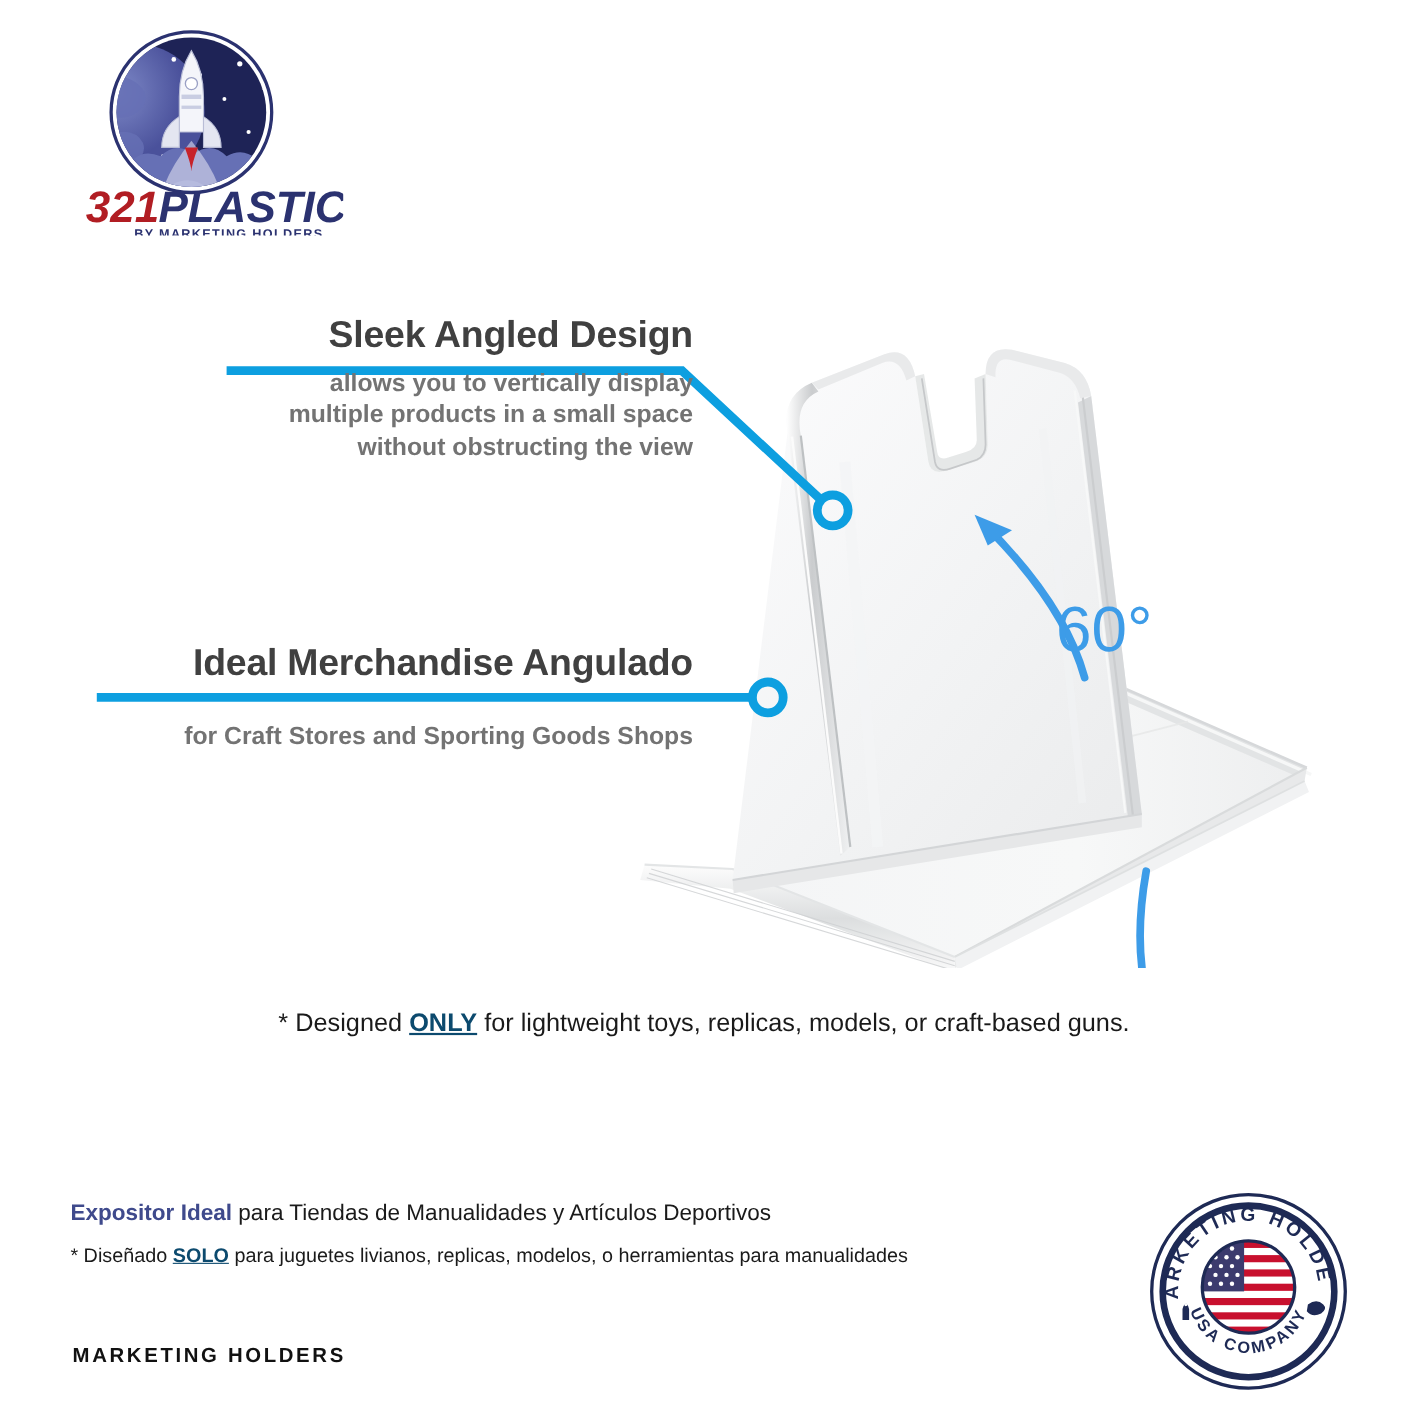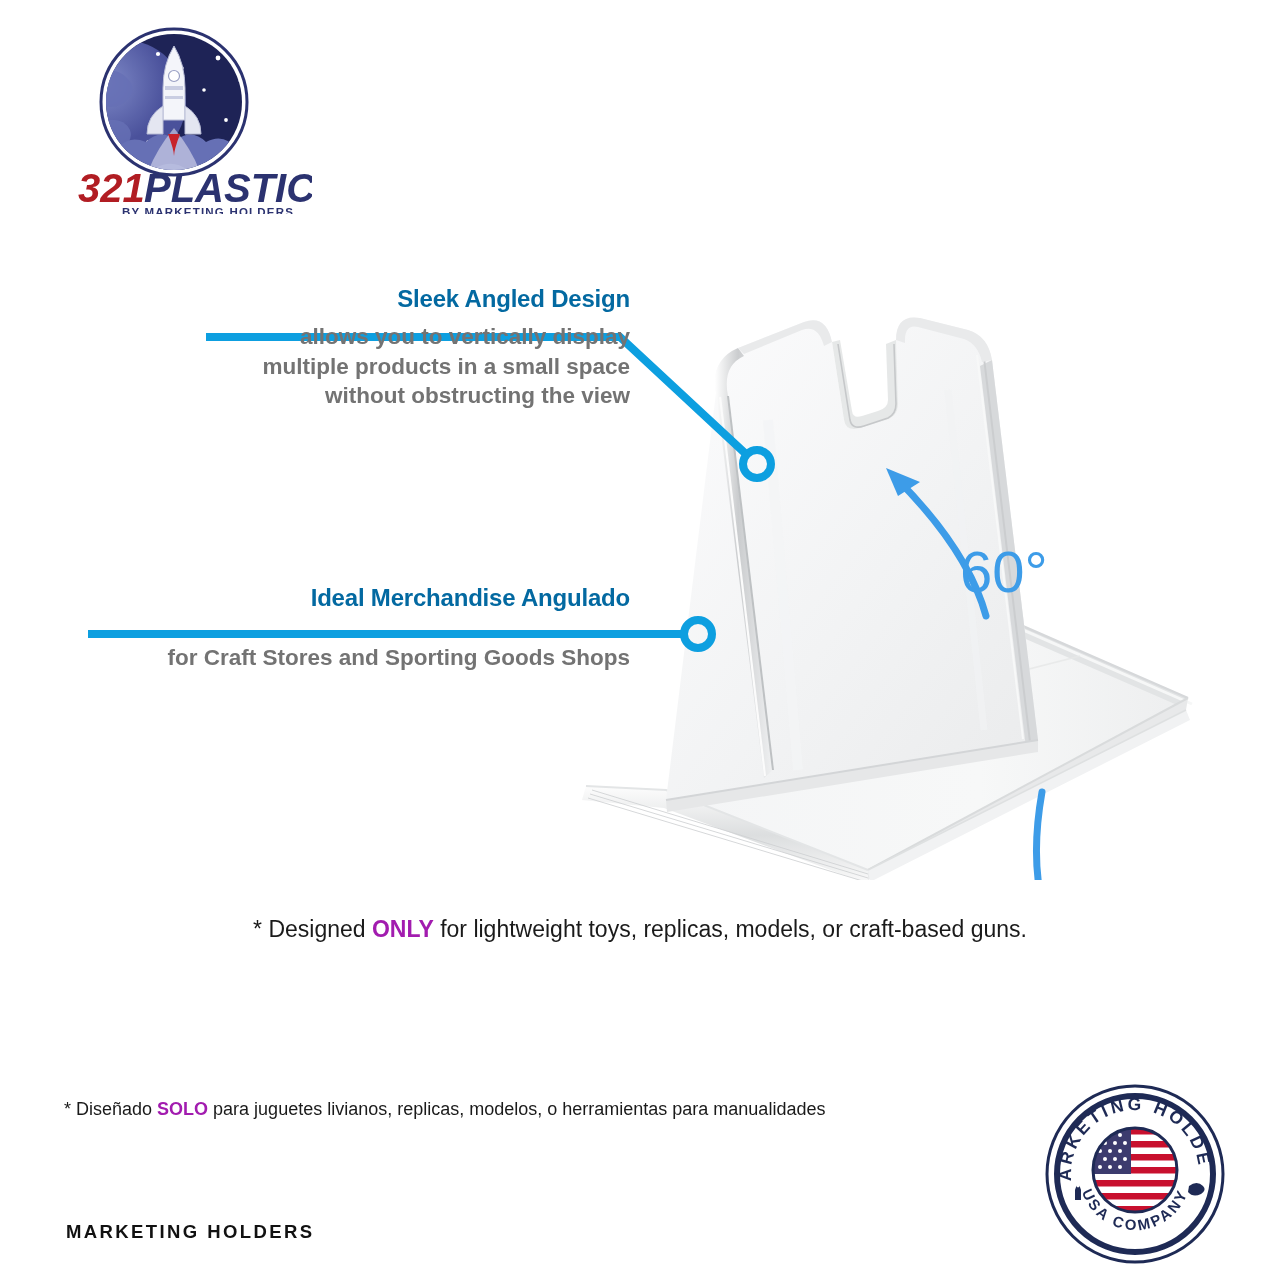--- a/index.html
+++ b/index.html
@@ -22,22 +22,22 @@
   }
   #brand-logo .logo-svg { display: block; }
 
   
   #callout-sleek {
     position: absolute; left: 150px; top: 286px;
     width: 480px;
     text-align: right;
   }
   .callout-title {
-    color: #0369a1;
-    font-size: 24px;
+    color: #404040;
+    font-size: 34px;
     font-weight: bold;
     letter-spacing: -0.2px;
     line-height: 1.06;
     white-space: nowrap;
   }
   .callout-body {
     color: #737373;
     font-size: 22.5px;
     line-height: 1.30;
     margin-top: 11px;
@@ -70,22 +70,23 @@
 
   
   #disclaimer-en {
     position: absolute; left: 0; top: 916px;
     width: 1280px;
     text-align: center;
     font-size: 23px;
     color: #1a1a1a;
   }
   .only-em {
-    color: #a21caf;
+    color: #0c4a6e;
     font-weight: bold;
+    text-decoration: underline;
   }
 
   
   #spanish-block {
     position: absolute; left: 64px; top: 1068px;
     width: 950px;
   }
   .es-line1 {
     font-size: 20.5px; line-height: 1.42;
     color: #1a1a1a;
@@ -93,21 +94,21 @@
   .es-tag { font-weight: bold; color: #111111; }
   .es-hl { font-weight: bold; color: #3F4A8C; }
   .es-line2 {
     font-size: 20.5px; line-height: 1.42;
     color: #1a1a1a;
     margin-top: 20px;
   }
   .es-line3 {
     font-size: 18px; line-height: 1.4;
     color: #1a1a1a;
-    margin-top: 29px;
+    margin-top: 12px;
   }
 
   
   #usa-seal {
     position: absolute; left: 1043px; top: 1082px;
     width: 184px; height: 184px;
   }
 
   
   #footer-brand {
@@ -305,20 +306,23 @@
   <div id="callout-ideal">
     <div class="callout-title">Ideal Merchandise Angulado</div>
     <div class="callout-body">for Craft Stores and Sporting Goods Shops</div>
   </div>
 
   <div id="disclaimer-en">
     <span>* Designed </span><span class="only-em">ONLY</span><span> for lightweight toys, replicas, models, or craft-based guns.</span>
   </div>
 
   <div id="spanish-block">
+    <div class="es-line2">
+      <span class="es-hl">Expositor Ideal</span><span> para Tiendas de Manualidades y Artículos Deportivos</span>
+    </div>
     <div class="es-line3">
       <span>* Diseñado </span><span class="only-em">SOLO</span><span> para juguetes livianos, replicas, modelos, o herramientas para manualidades</span>
     </div>
   </div>
 
   <div id="usa-seal">
     <svg width="184" height="184" viewBox="0 0 184 184">
       <defs>
         <path id="arcTop" d="M 92,92 m -64,0 a 64,64 0 0 1 128,0" fill="none"></path>
         <path id="arcBottom" d="M 92,92 m -56,0 a 56,56 0 0 0 112,0" fill="none"></path>

